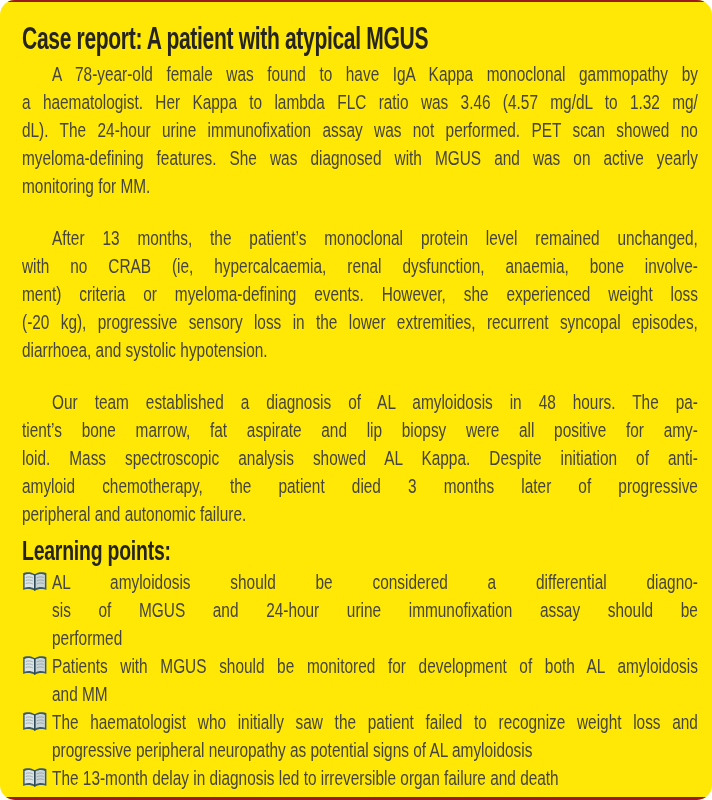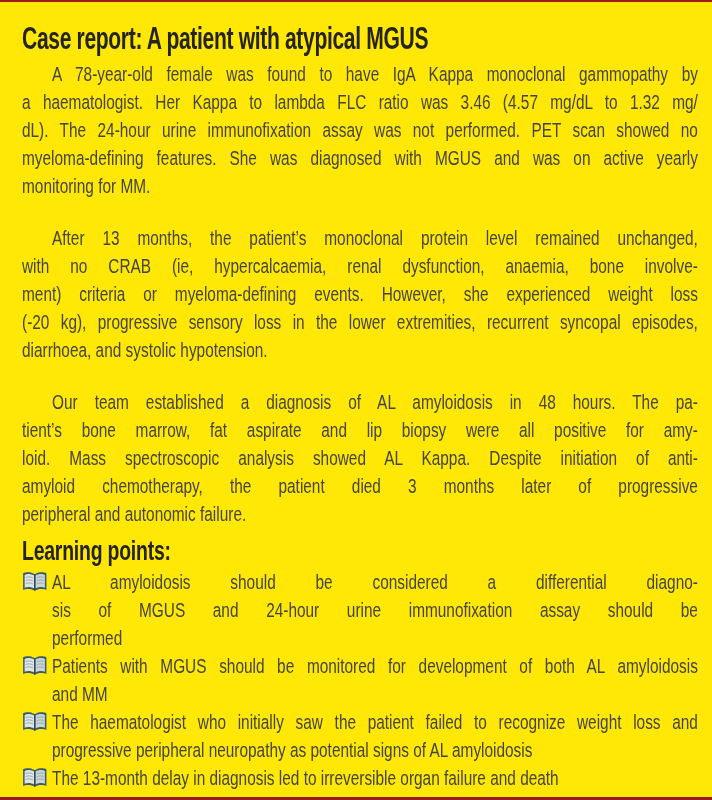--- a/index.html
+++ b/index.html
@@ -6,20 +6,21 @@
   body {
     font-family: "Liberation Sans", sans-serif;
     width: 712px;
   }
   .sheet {
     position: relative;
     width: 712px;
     height: 800px;
     background: var(--background, #ffe805);
     overflow: hidden;
+    border-radius: 15px;
   }
   .rule {
     position: absolute;
     left: 0;
     width: 712px;
     background: var(--rule, #9a1b1f);
   }
   .rule.top { top: 0; height: 2px; }
   .rule.bottom { bottom: 0; height: 3px; }
   .content {

